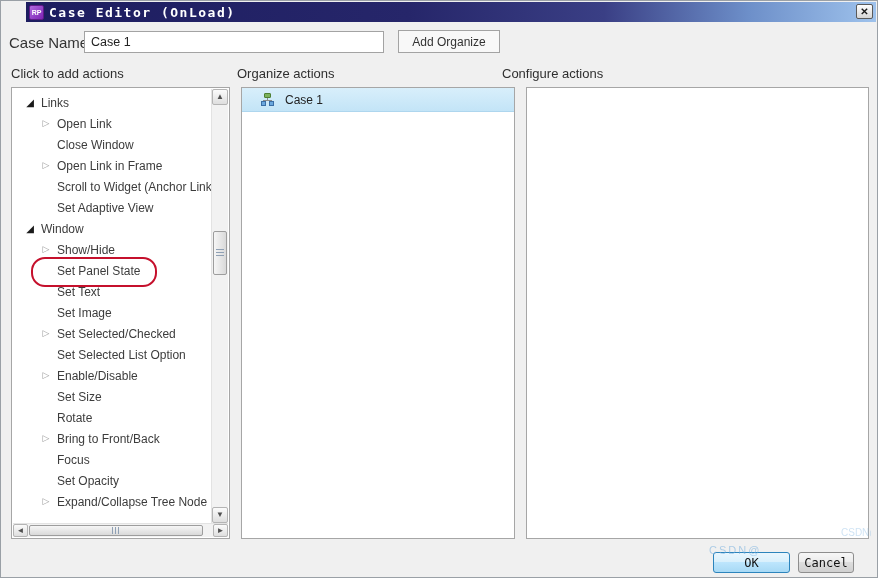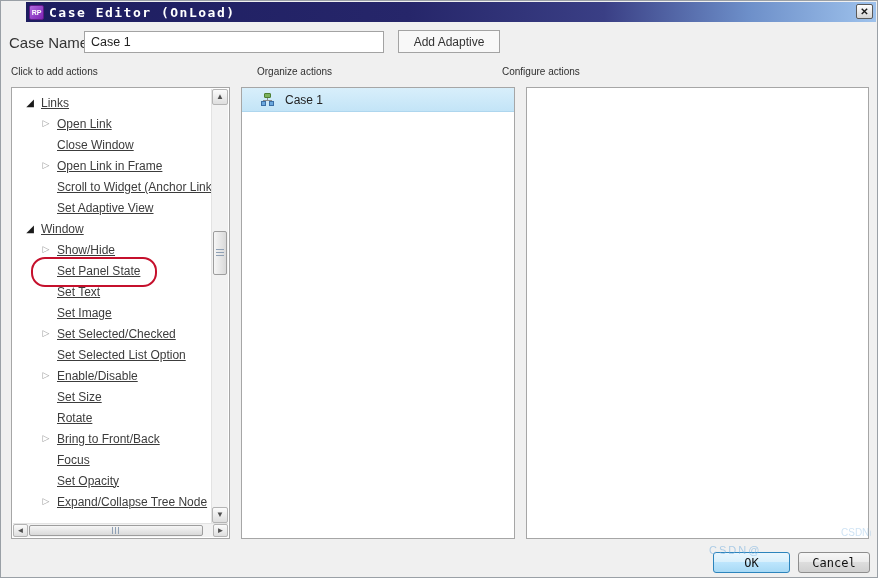--- a/index.html
+++ b/index.html
@@ -20,38 +20,38 @@
     display:flex; align-items:center; justify-content:center; font-size:10px; font-weight:bold; color:#1a1a1a; cursor:default; }
 
   
   .name-label { position:absolute; left:8px; top:33px; font-size:15px; color:#333; }
   .name-input { position:absolute; left:83px; top:30px; width:300px; height:22px;
     border:1px solid #a3a3a3; background:#fff; font-size:12.5px; color:#222; padding:0 6px; outline:none; }
   .btn-addcond { position:absolute; left:397px; top:29px; width:102px; height:23px;
     background:#f8f8f8; border:1px solid #a3a3a3; font-size:12px; color:#333; font-family:"Liberation Sans",sans-serif; }
 
   
-  .col-header { position:absolute; top:65px; font-size:10px; color:#2f2f2f; }
-  .ch-left { left:10px; } .ch-mid { left:256px;text-align:center; } .ch-right { left:501px; }
+  .col-header { position:absolute; top:65px; font-size:13px; color:#2f2f2f; }
+  .ch-left { left:10px; } .ch-mid { left:236px;text-align:center; } .ch-right { left:501px; }
 
   
   .panel { position:absolute; top:86px; height:452px; background:#fff; border:1px solid #a6a6a6; }
   .panel-left  { left:10px;  width:219px; }
   .panel-mid   { left:240px; width:274px; }
   .panel-right { left:525px; width:343px; }
 
   
   .tree-list { position:absolute; top:1px; left:1px; right:18px; bottom:15px; overflow:hidden; padding-top:3px; }
   .tree-row { display:flex; align-items:center; height:21px; position:relative; white-space:nowrap; cursor:default; }
   .tree-row.lvl0 { padding-left:10px; }
   .tree-row.lvl1 { padding-left:26px; }
   .twisty { width:14px; text-align:center; flex:0 0 14px; margin-right:4px; font-size:9px; line-height:21px; }
   .twisty.expanded  { color:#1a1a1a; font-size:10px; }
   .twisty.collapsed { color:#9b9b9b; }
-  .tree-label { font-size:12px; color:#3c3c3c;text-decoration:underline; }
+  .tree-label { font-size:12px; color:#3c3c3c; }
   .tree-row.annotated::before { content:""; position:absolute; left:18px; top:-3px; width:122px; height:26px;
     border:2.5px solid #c5102c; border-radius:14px; pointer-events:none; z-index:2; }
 
   
   .vscroll { position:absolute; top:1px; right:1px; bottom:15px; width:17px; background:#f2f2f2; border-left:1px solid #e3e3e3; }
   .hscroll { position:absolute; left:1px; right:1px; bottom:1px; height:14px; background:#f2f2f2; border-top:1px solid #e3e3e3; }
   .sbtn { position:absolute; background:linear-gradient(#fbfbfb,#dedede); border:1px solid #b4b4b4; border-radius:2px;
     display:flex; align-items:center; justify-content:center; color:#505050; }
   .sbtn .arr { font-size:8px; line-height:1; }
   .vscroll .sbtn { left:0; width:16px; height:16px; }
@@ -76,21 +76,21 @@
   .cn.top  { left:4px; top:0; width:7px; height:5px; background:#7cb25c; border:1px solid #4e7f34; border-radius:1px; }
   .cn.stem { left:7px; top:5px; width:1px; height:2px; background:#8a8a8a; }
   .cn.bar  { left:3px; top:7px; width:9px; height:1px; background:#8a8a8a; }
   .cn.lc   { left:1px; top:8px; width:5px; height:5px; background:#6aa7dd; border:1px solid #3a6ea5; }
   .cn.rc   { left:9px; top:8px; width:5px; height:5px; background:#6aa7dd; border:1px solid #3a6ea5; }
 
   
   .btn-ok { position:absolute; left:712px; top:551px; width:77px; height:21px; z-index:2;
     background:linear-gradient(#eaf6fd,#d9f0fc 45%,#bee6fd 46%,#a7d9f5); border:1px solid #2c84bc; border-radius:3px;
     font-family:"DejaVu Sans Mono",monospace; font-size:12px; color:#111; }
-  .btn-cancel { position:absolute; left:797px; top:551px; width:72px; height:21px; z-index:2;
+  .btn-cancel { position:absolute; left:797px; top:551px; width:56px; height:21px; z-index:2;
     background:linear-gradient(#f7f7f7,#ececec 45%,#dedede 46%,#d0d0d0); border:1px solid #8e8e8e; border-radius:3px;
     font-family:"DejaVu Sans Mono",monospace; font-size:12px; color:#111; }
   .watermark { position:absolute; left:708px; top:543px; width:166px; height:13px; overflow:hidden; z-index:3;
     color:#74aede; opacity:.55; font-size:11px; letter-spacing:2px; pointer-events:none; }
   .watermark2 { position:absolute; left:840px; top:526px; width:30px; height:11px; overflow:hidden;
     color:#74aede; opacity:.35; font-size:10px; pointer-events:none; }
 </style>
 </head>
 <body>
 
@@ -101,21 +101,21 @@
       <span>RP</span>
     </div>
     <div class="win-title">Case Editor (OnLoad)</div>
     <div class="close-btn">
       <span>✕</span>
     </div>
   </div>
 
   <label class="name-label">Case Name</label>
   <input class="name-input" type="text" value="Case 1" style="">
-  <button class="btn-addcond">Add Adaptive</button>
+  <button class="btn-addcond">Add Organize</button>
 
   <div class="col-header ch-left">Click to add actions</div>
   <div class="col-header ch-mid">Organize actions</div>
   <div class="col-header ch-right">Configure actions</div>
 
   <div class="panel panel-left">
     <div class="tree-list" id="tree-list">
         <div class="tree-row lvl0">
           <span class="twisty expanded">◢</span>
           <span class="tree-label">Links</span>

